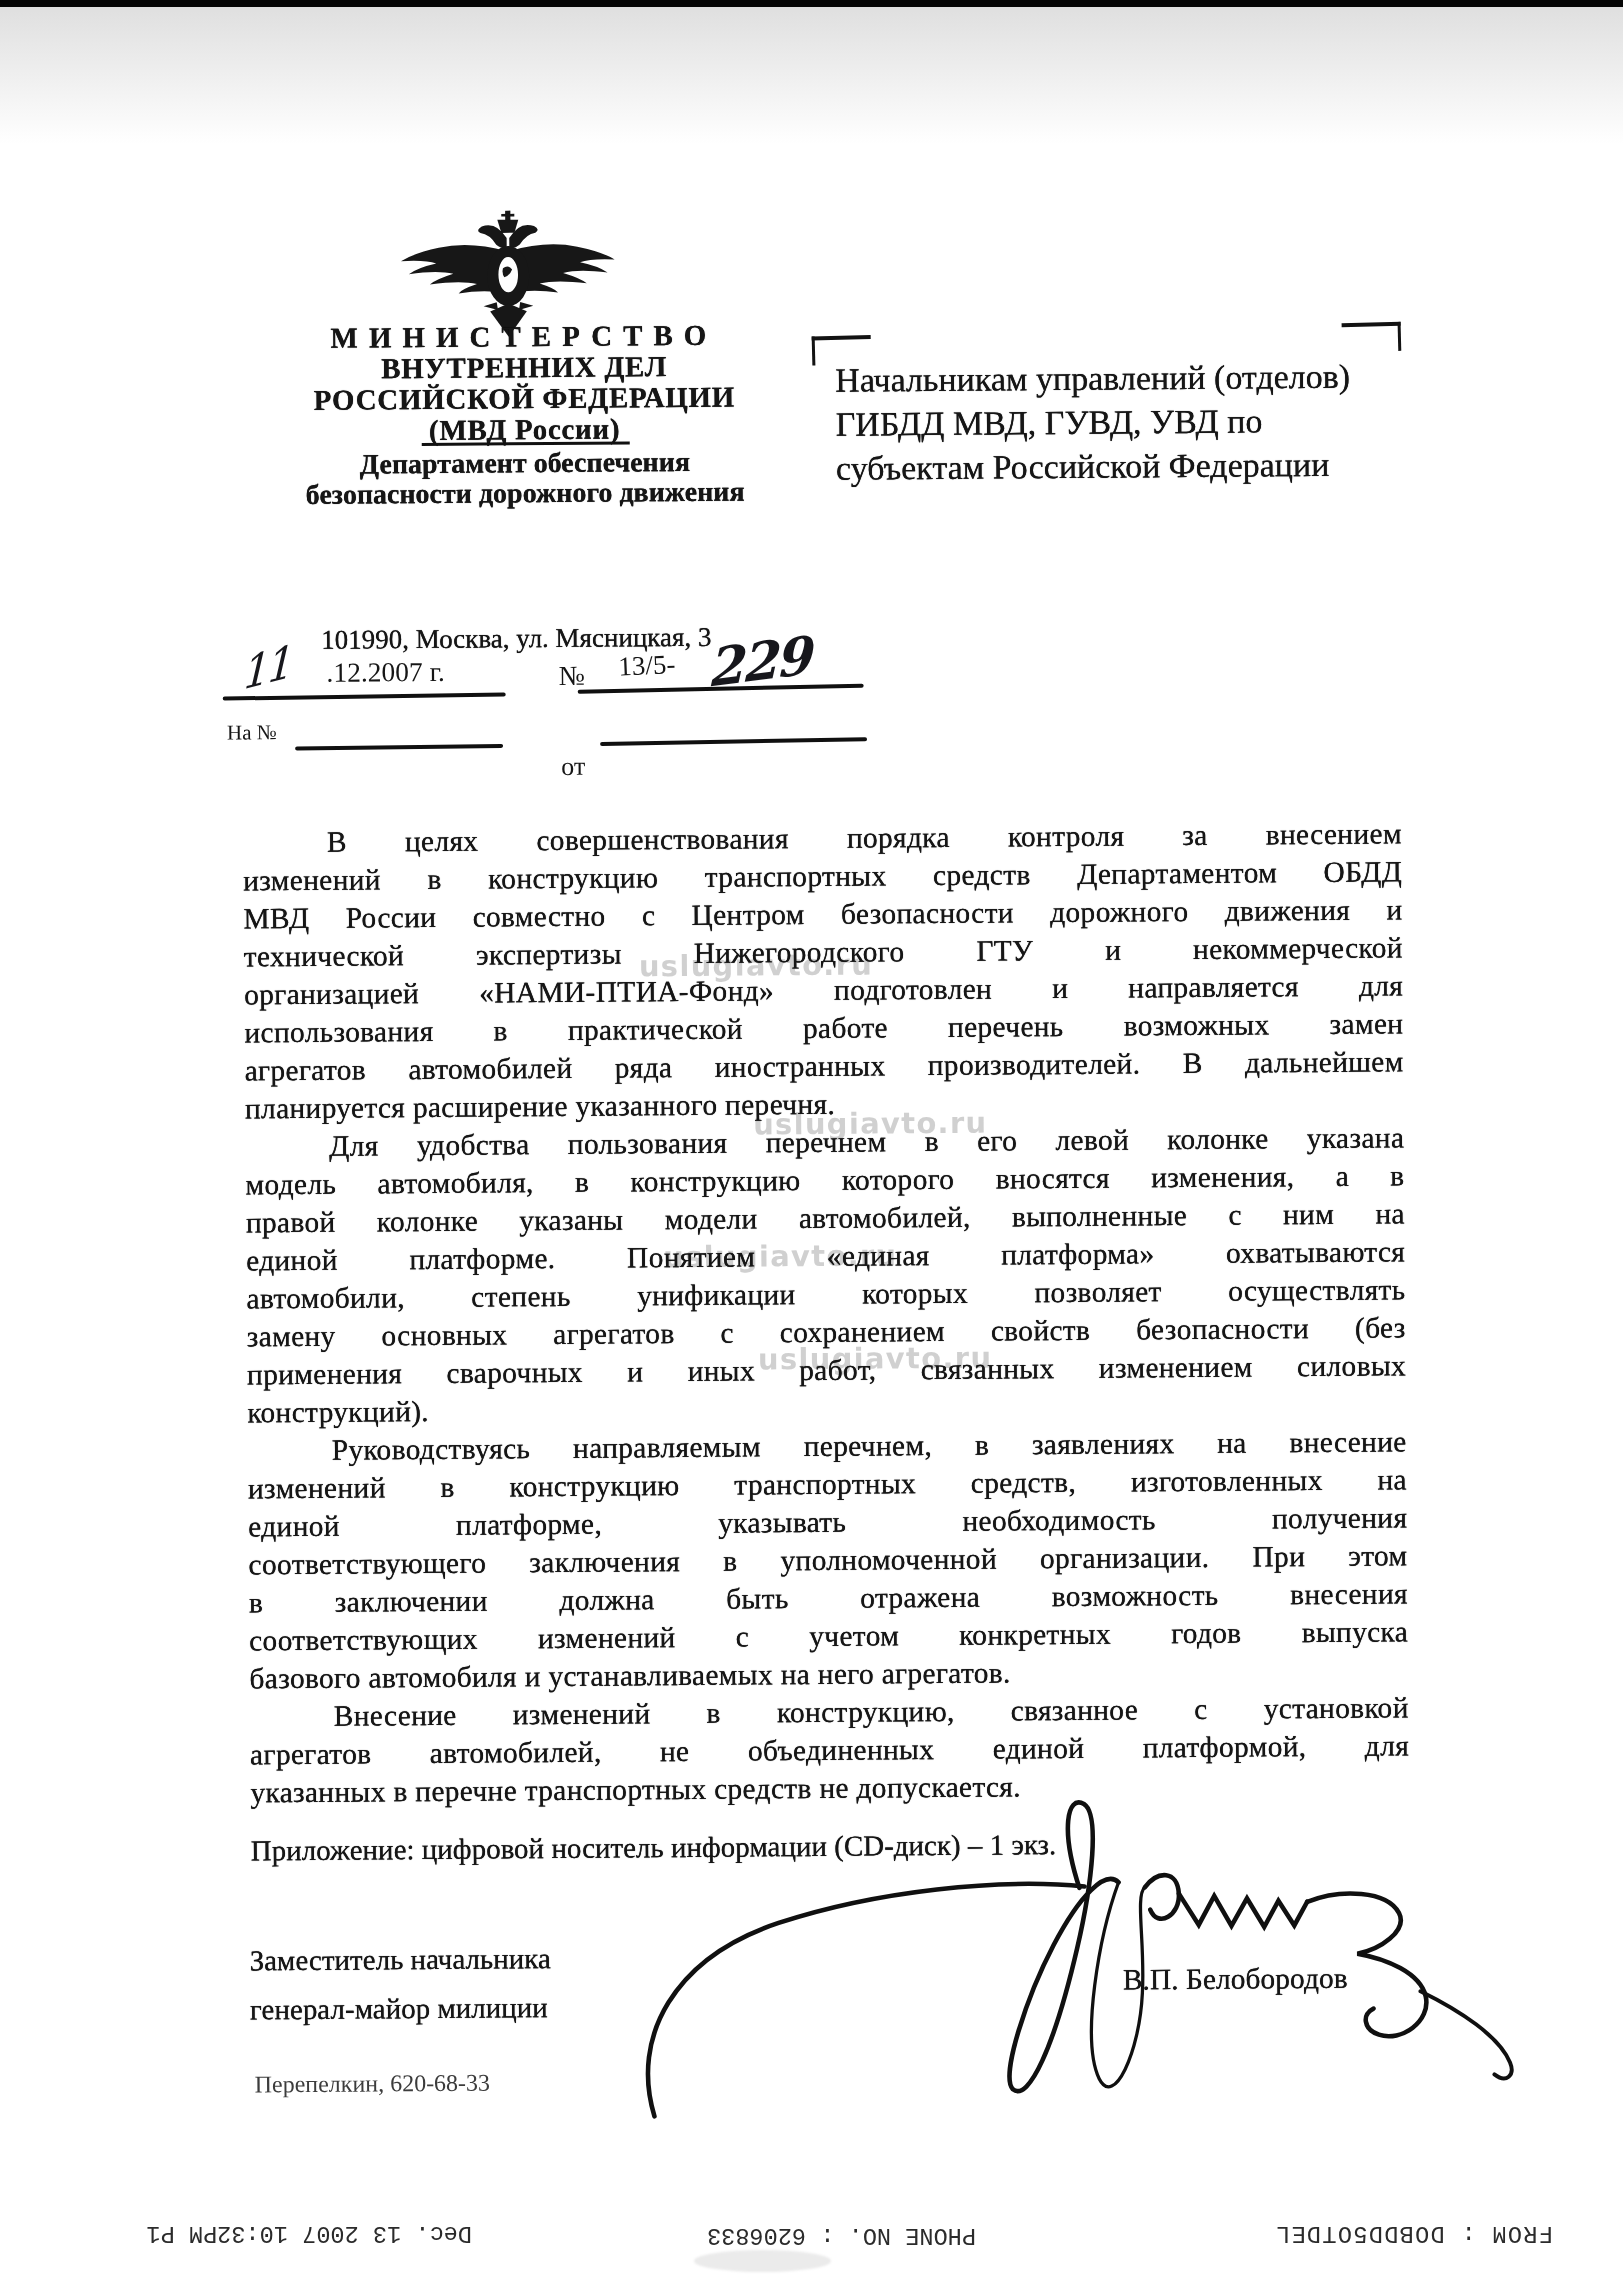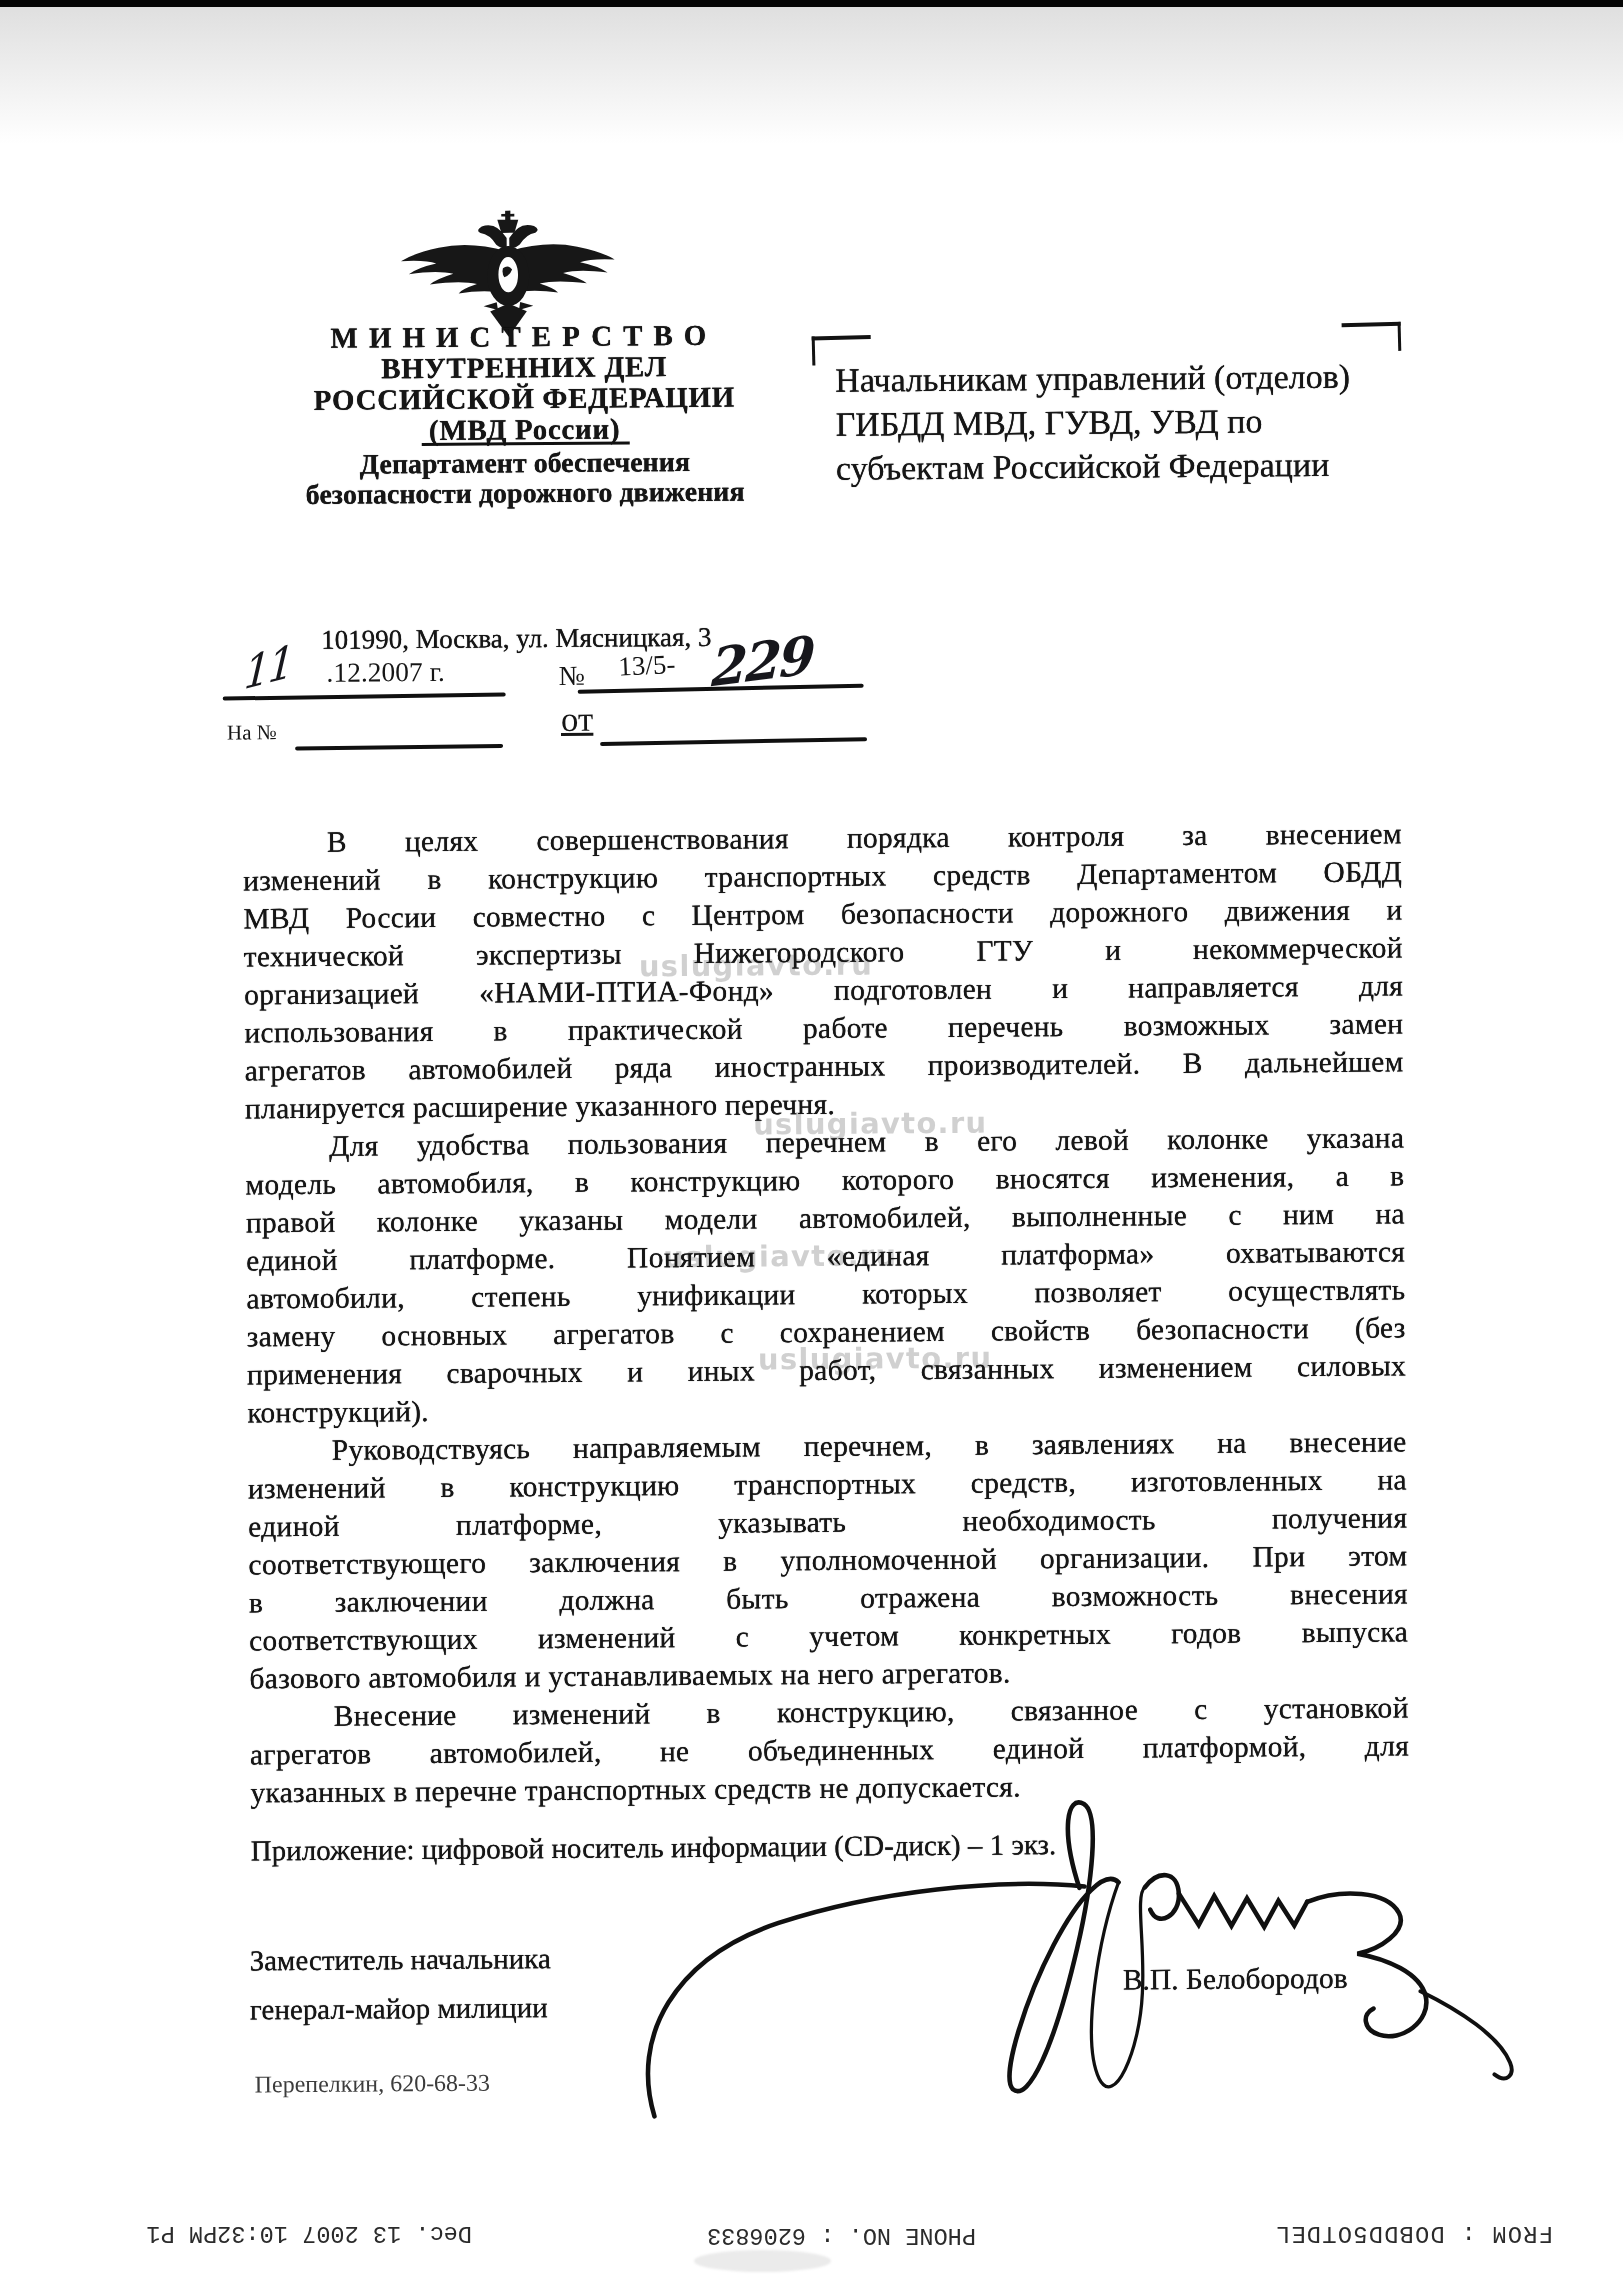--- a/index.html
+++ b/index.html
@@ -37,21 +37,21 @@
   .date-rest{position:absolute;left:302px;top:653px;font-size:27.5px;margin-left:28px;}
   .no-sign{position:absolute;left:562px;top:658px;font-size:27.5px;}
   .no-typed{position:absolute;left:622px;top:649px;font-size:27px;transform:rotate(-2deg);}
   .hand{font-family:"DejaVu Serif",serif;font-style:italic;color:#17171c;}
   .hand-day{position:absolute;left:247px;top:638px;font-size:43px;transform:rotate(-14deg) skewX(-18deg);letter-spacing:-2.6px;}
   .hand-num{position:absolute;left:715px;top:630px;font-size:52px;transform:rotate(-7deg) skewX(-10deg);letter-spacing:-2px;font-weight:bold;}
   .rule{position:absolute;height:3.9px;background:#101010;border-radius:2px;}
   .r1{left:226px;top:691px;width:283px;transform:rotate(-0.4deg);}
   .r2{left:581px;top:686px;width:286px;transform:rotate(-0.8deg);}
   .na-no{position:absolute;left:230px;top:716px;font-size:21px;}
-  .ot{position:absolute;left:564px;top:698px;font-size:35px;text-decoration:underline;}
+  .ot{position:absolute;left:564px;top:750px;font-size:26px;}
   .r3{left:298px;top:742px;width:208px;transform:rotate(-0.3deg);}
   .r4{left:603px;top:739px;width:267px;transform:rotate(-0.6deg);}
 
   
   .body-text{position:absolute;left:245px;top:819px;width:1159px;font-size:29.5px;
     letter-spacing:0.3px;text-shadow:0 0 0.7px #000;}
   .bl{line-height:38px;height:38px;text-align:justify;text-align-last:justify;white-space:nowrap;}
   .bl.first{padding-left:84px;}
   .bl.noju{text-align-last:left;}
   .attach{position:absolute;left:245px;top:1830px;font-size:29px;text-shadow:0 0 0.7px #000;}

